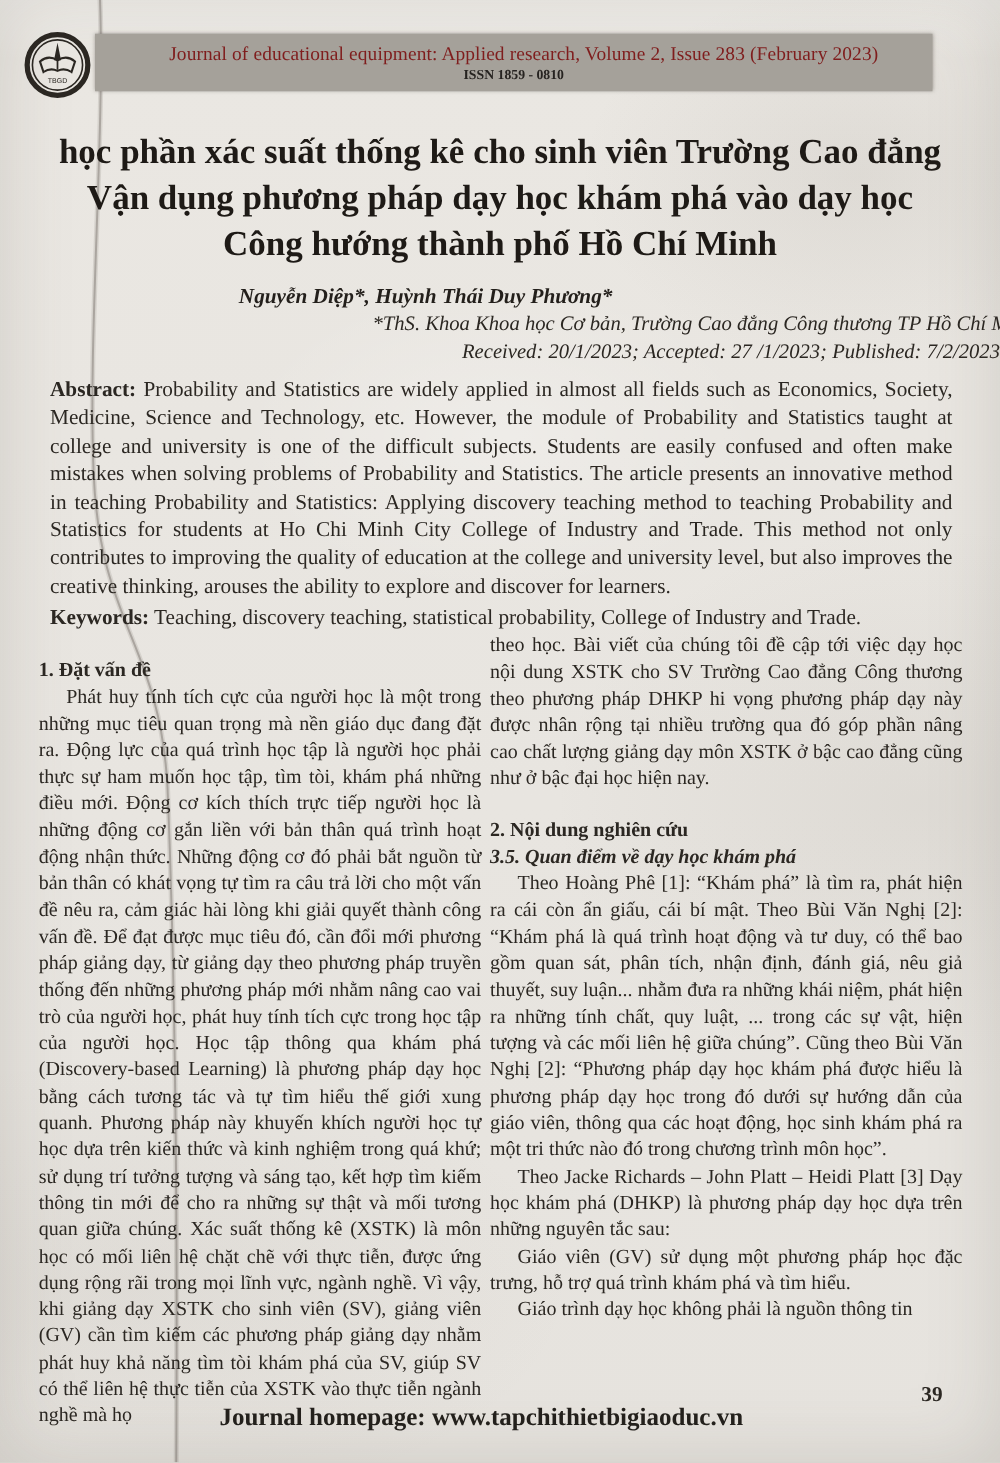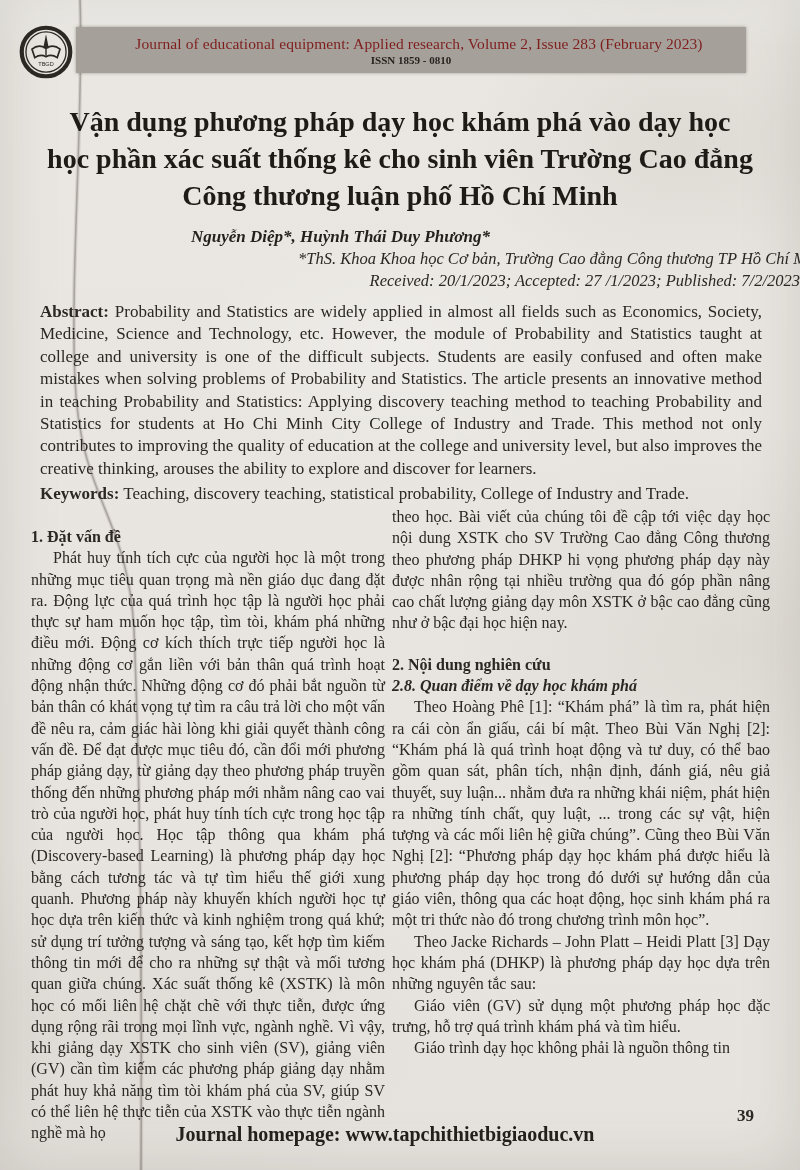--- a/index.html
+++ b/index.html
@@ -78,42 +78,42 @@
     <line x1="30" y1="26" x2="30" y2="34" stroke="#2b2722" stroke-width="1.5"></line>
     <text x="30" y="45" text-anchor="middle" font-size="6" font-family="Liberation Sans, sans-serif" fill="#2b2722">TBGD</text>
   </svg>
 
   <div class="bar">
     <div class="l1">Journal of educational equipment: Applied research, Volume 2, Issue 283 (February 2023)</div>
     <div class="l2">ISSN 1859 - 0810</div>
   </div>
 
   <div class="title">
+    <div>học phần xác suất thống kê cho sinh viên Trường Cao đẳng</div>
     <div>Vận dụng phương pháp dạy học khám phá vào dạy học</div>
-    <div>học phần xác suất thống kê cho sinh viên Trường Cao đẳng</div>
-    <div>Công thương luận phố Hồ Chí Minh</div>
+    <div>Công hướng thành phố Hồ Chí Minh</div>
   </div>
   <div class="authors">Nguyễn Diệp*, Huỳnh Thái Duy Phương*</div>
   <div class="affil">*ThS. Khoa Khoa học Cơ bản, Trường Cao đẳng Công thương TP Hồ Chí Minh</div>
   <div class="dates">Received: 20/1/2023; Accepted: 27 /1/2023; Published: 7/2/2023</div>
 
   <div class="abstract-block">
     <p><span class="lbl">Abstract:</span><span> Probability and Statistics are widely applied in almost all fields such as Economics, Society, Medicine, Science and Technology, etc. However, the module of Probability and Statistics taught at college and university is one of the difficult subjects. Students are easily confused and often make mistakes when solving problems of Probability and Statistics. The article presents an innovative method in teaching Probability and Statistics: Applying discovery teaching method to teaching Probability and Statistics for students at Ho Chi Minh City College of Industry and Trade. This method not only contributes to improving the quality of education at the college and university level, but also improves the creative thinking, arouses the ability to explore and discover for learners.</span></p>
     <p><span class="lbl">Keywords:</span><span> Teaching, discovery teaching, statistical probability, College of Industry and Trade.</span></p>
   </div>
 
   <div class="col col-left">
     <div class="h1">1. Đặt vấn đề</div>
     <p>Phát huy tính tích cực của người học là một trong những mục tiêu quan trọng mà nền giáo dục đang đặt ra. Động lực của quá trình học tập là người học phải thực sự ham muốn học tập, tìm tòi, khám phá những điều mới. Động cơ kích thích trực tiếp người học là những động cơ gắn liền với bản thân quá trình hoạt động nhận thức. Những động cơ đó phải bắt nguồn từ bản thân có khát vọng tự tìm ra câu trả lời cho một vấn đề nêu ra, cảm giác hài lòng khi giải quyết thành công vấn đề. Để đạt được mục tiêu đó, cần đổi mới phương pháp giảng dạy, từ giảng dạy theo phương pháp truyền thống đến những phương pháp mới nhằm nâng cao vai trò của người học, phát huy tính tích cực trong học tập của người học. Học tập thông qua khám phá (Discovery-based Learning) là phương pháp dạy học bằng cách tương tác và tự tìm hiểu thế giới xung quanh. Phương pháp này khuyến khích người học tự học dựa trên kiến thức và kinh nghiệm trong quá khứ; sử dụng trí tưởng tượng và sáng tạo, kết hợp tìm kiếm thông tin mới để cho ra những sự thật và mối tương quan giữa chúng. Xác suất thống kê (XSTK) là môn học có mối liên hệ chặt chẽ với thực tiễn, được ứng dụng rộng rãi trong mọi lĩnh vực, ngành nghề. Vì vậy, khi giảng dạy XSTK cho sinh viên (SV), giảng viên (GV) cần tìm kiếm các phương pháp giảng dạy nhằm phát huy khả năng tìm tòi khám phá của SV, giúp SV có thể liên hệ thực tiễn của XSTK vào thực tiễn ngành nghề mà họ</p>
   </div>
 
   <div class="col col-right">
     <p class="noindent">theo học. Bài viết của chúng tôi đề cập tới việc dạy học nội dung XSTK cho SV Trường Cao đẳng Công thương theo phương pháp DHKP hi vọng phương pháp dạy này được nhân rộng tại nhiều trường qua đó góp phần nâng cao chất lượng giảng dạy môn XSTK ở bậc cao đẳng cũng như ở bậc đại học hiện nay.</p>
     <div class="h1">2. Nội dung nghiên cứu</div>
-    <div class="h2">2.8. Quan điểm về dạy học khám phá</div>
+    <div class="h2">3.5. Quan điểm về dạy học khám phá</div>
     <p>Theo Hoàng Phê [1]: “Khám phá” là tìm ra, phát hiện ra cái còn ẩn giấu, cái bí mật. Theo Bùi Văn Nghị [2]: “Khám phá là quá trình hoạt động và tư duy, có thể bao gồm quan sát, phân tích, nhận định, đánh giá, nêu giả thuyết, suy luận... nhằm đưa ra những khái niệm, phát hiện ra những tính chất, quy luật, ... trong các sự vật, hiện tượng và các mối liên hệ giữa chúng”. Cũng theo Bùi Văn Nghị [2]: “Phương pháp dạy học khám phá được hiểu là phương pháp dạy học trong đó dưới sự hướng dẫn của giáo viên, thông qua các hoạt động, học sinh khám phá ra một tri thức nào đó trong chương trình môn học”.</p>
     <p>Theo Jacke Richards – John Platt – Heidi Platt [3] Dạy học khám phá (DHKP) là phương pháp dạy học dựa trên những nguyên tắc sau:</p>
     <p>Giáo viên (GV) sử dụng một phương pháp học đặc trưng, hỗ trợ quá trình khám phá và tìm hiểu.</p>
     <p>Giáo trình dạy học không phải là nguồn thông tin</p>
   </div>
 
   <div class="homepage">Journal homepage: www.tapchithietbigiaoduc.vn</div>
   <div class="pagenum">39</div>
 
 </div>

